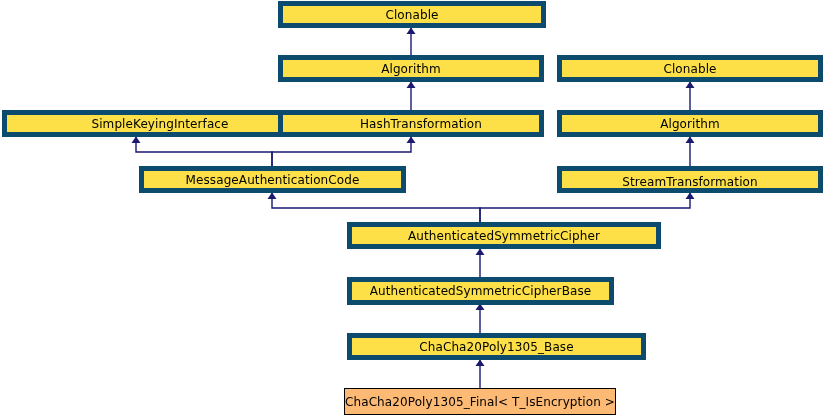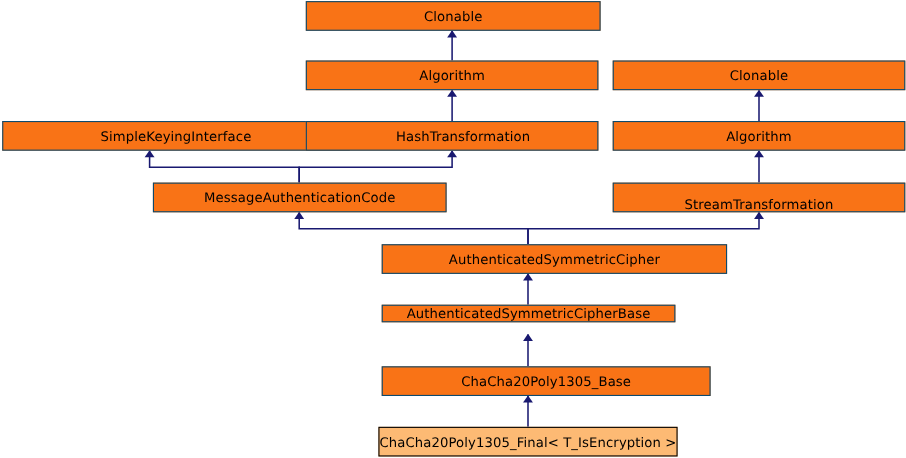--- a/index.html
+++ b/index.html
@@ -24,22 +24,22 @@
     width: 824px;
     height: 416px;
     pointer-events: none;
   }
   .node {
     position: absolute;
     box-sizing: border-box;
     display: flex;
     align-items: center;
     justify-content: center;
-    background: #f97316;
-    border: 1px solid #0c4a6e;
+    background: #fde047;
+    border: 5px solid #0c4a6e;
     font-size: 12px;
     line-height: 1;
     color: #000000;
     white-space: nowrap;
     letter-spacing: 0.1px;
   }
   .node.leaf {
     background: #fdba74;
     border: 1px solid #000000;
     color: #000000;
@@ -98,21 +98,21 @@
       </div>
       <div class="node" style="left: 139px; top: 166px; width: 267px; height: 27px;">
         <span class="node-label">MessageAuthenticationCode</span>
       </div>
       <div class="node" style="left: 557px; top: 166px; width: 266px; height: 27px; align-items: flex-end;">
         <span class="node-label">StreamTransformation</span>
       </div>
       <div class="node" style="left: 347px; top: 222px; width: 314px; height: 27px;">
         <span class="node-label">AuthenticatedSymmetricCipher</span>
       </div>
-      <div class="node" style="left: 347px; top: 277px; width: 267px; height: 16px;">
+      <div class="node" style="left: 347px; top: 277px; width: 267px; height: 28px;">
         <span class="node-label">AuthenticatedSymmetricCipherBase</span>
       </div>
       <div class="node" style="left: 347px; top: 333px; width: 299px; height: 27px;">
         <span class="node-label">ChaCha20Poly1305_Base</span>
       </div>
       <div class="node leaf" style="left: 344px; top: 388px; width: 272px; height: 27px;">
         <span class="node-label">ChaCha20Poly1305_Final&lt; T_IsEncryption &gt;</span>
       </div>
     </div>
 </div>

